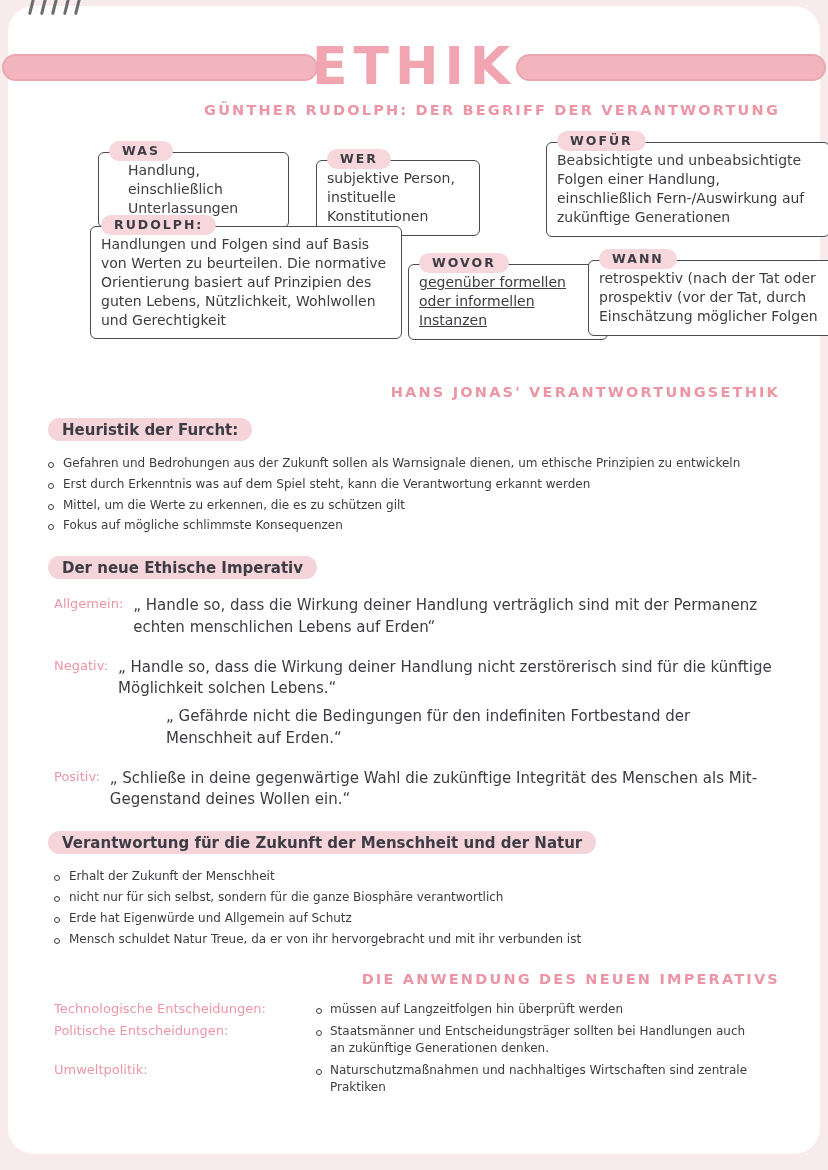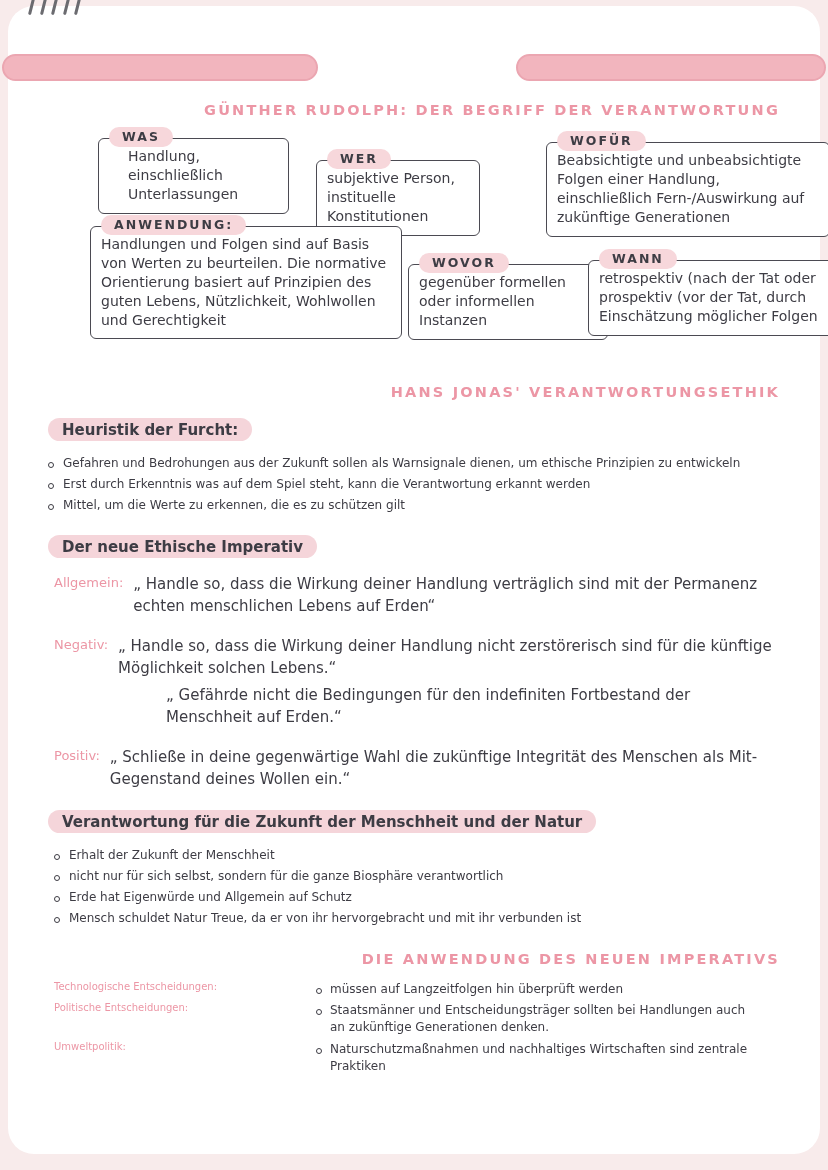--- a/index.html
+++ b/index.html
@@ -68,21 +68,21 @@
     border: 1.4px solid #3d3c44; border-radius: 50%;
   }
   .bullet-text { font-size: 12px; line-height: 1.4; }
   
   .entry { display: flex; gap: 10px; margin: 16px 0 18px 6px; max-width: 752px; }
   .entry-label { flex: none; color: #ec96a5; font-size: 13px; padding-top: 1px; }
   .entry-quotes { font-size: 15px; line-height: 1.45; }
   .entry-quotes .q2 { margin-top: 6px; margin-left: 48px; }
   
   .apply-row { display: flex; margin: 5px 0 5px 6px; }
-  .apply-label { flex: none; width: 262px; color: #ec96a5; font-size: 10px; }
+  .apply-label { flex: none; width: 262px; color: #ec96a5; font-size: 13px; }
   .apply-content { display: flex; gap: 8px; max-width: 440px; }
   .sp22 { margin-top: 22px; }
   .sp18 { margin-top: 18px; }
   .sp20 { margin-top: 20px; }
   .sp24 { margin-top: 24px; }
   .sp14 { margin-top: 14px; }
 </style>
 </head>
 <body>
 
@@ -90,44 +90,45 @@
   <i></i>
     <i></i>
     <i></i>
     <i></i>
     <i></i>
 </div>
 
 <div class="title-row">
   <div class="bar left"></div>
   <div class="bar right"></div>
+  <div class="big-title">ETHIK</div>
 </div>
 
 <div class="page">
 
   <div class="pink-heading">GÜNTHER RUDOLPH: DER BEGRIFF DER VERANTWORTUNG</div>
 
   <div class="boxes">
-    <div class="defbox" style="left:50px; top:4px; width:191px;padding-left:29px;">
+    <div class="defbox" style="left:50px; top:18px; width:191px;padding-left:29px;">
       <span class="pill">WAS</span>
       <div class="boxtext">Handlung, einschließlich Unterlassungen</div>
     </div>
     <div class="defbox" style="left:268px; top:26px; width:164px;">
       <span class="pill">WER</span>
       <div class="boxtext">subjektive Person, instituelle Konstitutionen</div>
     </div>
     <div class="defbox" style="left:498px; top:8px; width:284px;">
       <span class="pill">WOFÜR</span>
       <div class="boxtext">Beabsichtigte und unbeabsichtigte Folgen einer Handlung, einschließlich Fern-/Auswirkung auf zukünftige Generationen</div>
     </div>
     <div class="defbox" style="left:42px; top:92px; width:312px;">
-      <span class="pill">ANWENDUNG:</span>
+      <span class="pill">RUDOLPH:</span>
       <div class="boxtext">Handlungen und Folgen sind auf Basis von Werten zu beurteilen. Die normative Orientierung basiert auf Prinzipien des guten Lebens, Nützlichkeit, Wohlwollen und Gerechtigkeit</div>
     </div>
-    <div class="defbox" style="left:360px; top:130px; width:200px;">
+    <div class="defbox" style="left:360px; top:130px; width:200px;text-decoration:underline;">
       <span class="pill">WOVOR</span>
       <div class="boxtext">gegenüber formellen oder informellen Instanzen</div>
     </div>
     <div class="defbox" style="left:540px; top:126px; width:248px;">
       <span class="pill">WANN</span>
       <div class="boxtext">retrospektiv (nach der Tat oder prospektiv (vor der Tat, durch Einschätzung möglicher Folgen</div>
     </div>
   </div>
 
   <div class="pink-heading sp22">HANS JONAS' VERANTWORTUNGSETHIK</div>
@@ -141,20 +142,24 @@
       <span class="bullet-dot"></span>
       <span class="bullet-text">Gefahren und Bedrohungen aus der Zukunft sollen als Warnsignale dienen, um ethische Prinzipien zu entwickeln</span>
     </div>
     <div class="bullet-row">
       <span class="bullet-dot"></span>
       <span class="bullet-text">Erst durch Erkenntnis was auf dem Spiel steht, kann die Verantwortung erkannt werden</span>
     </div>
     <div class="bullet-row">
       <span class="bullet-dot"></span>
       <span class="bullet-text">Mittel, um die Werte zu erkennen, die es zu schützen gilt</span>
+    </div>
+    <div class="bullet-row">
+      <span class="bullet-dot"></span>
+      <span class="bullet-text">Fokus auf mögliche schlimmste Konsequenzen</span>
     </div>
   </div>
 
   <div class="sp22">
     <span class="hl">Der neue Ethische Imperativ</span>
   </div>
 
   <div class="entry">
     <span class="entry-label">Allgemein:</span>
     <div class="entry-quotes">

